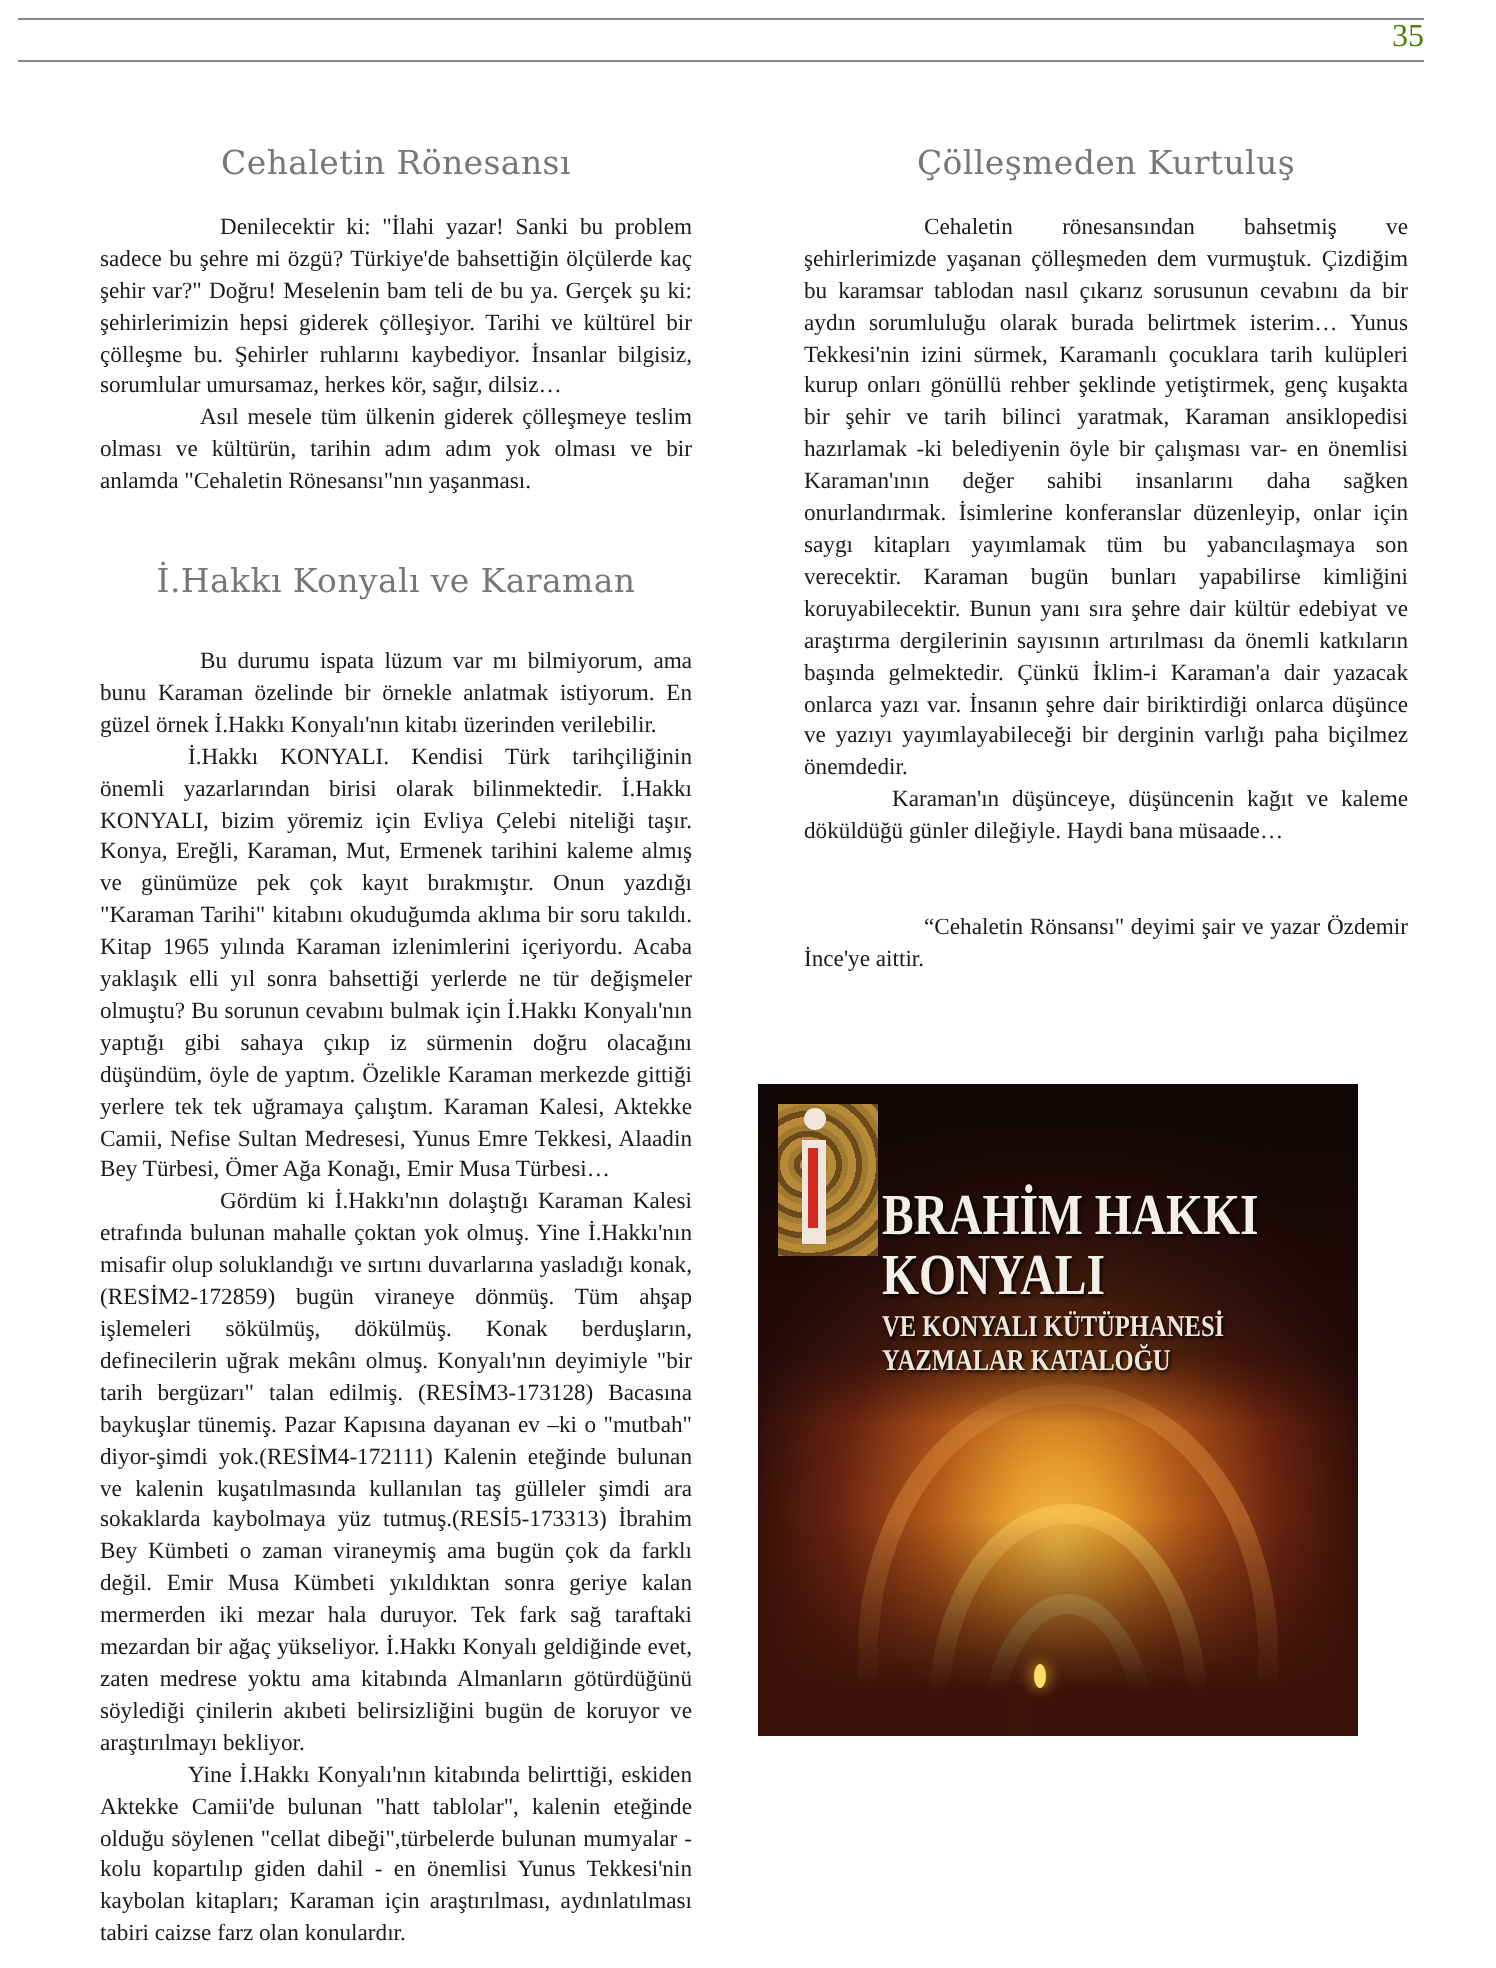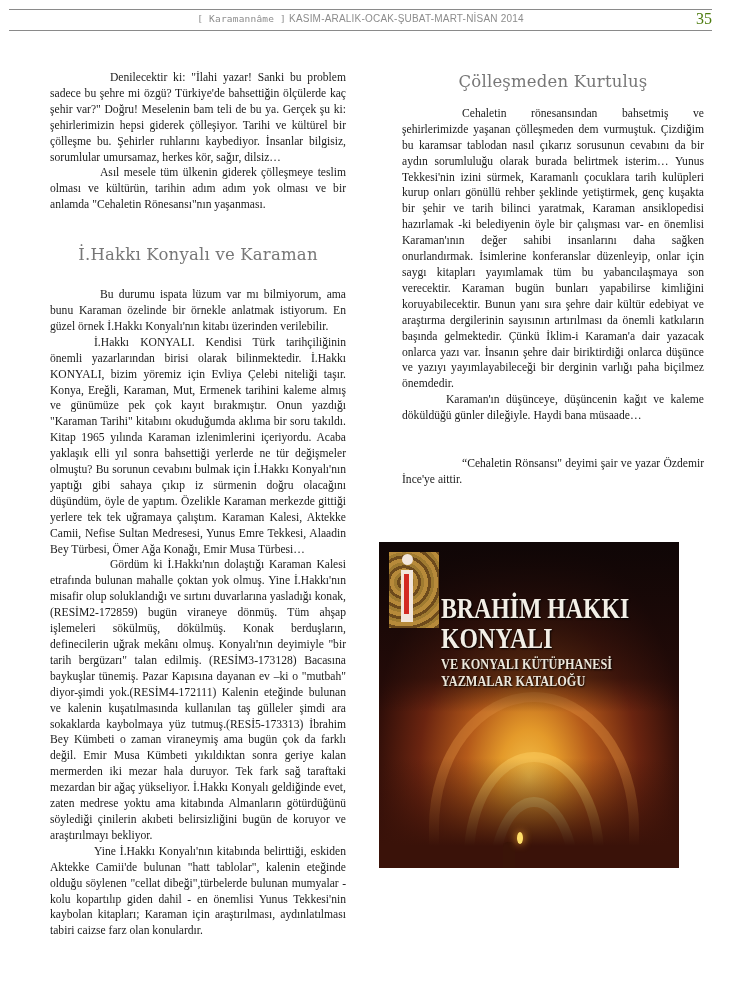--- a/index.html
+++ b/index.html
@@ -56,28 +56,25 @@
   .cover-author { position: absolute; left: 94px; top: 398px; color: #f3efe6; font-family: "Liberation Serif", serif; font-weight: bold; font-size: 22px; transform: scaleX(0.82); transform-origin: left top; text-shadow: 1px 1px 2px #000; white-space: nowrap; }
   .publisher { position: absolute; left: 12px; top: 392px; width: 50px; height: 32px; color: #fff; font-family: "Liberation Serif", serif; font-weight: bold; font-size: 7px; line-height: 9px; }
   .publisher-mark { position: absolute; left: 0; top: 4px; font-size: 22px; line-height: 22px; color: #fff; }
   .publisher-flame { position: absolute; left: 4px; top: 0; width: 4px; height: 7px; background: #e0301e; border-radius: 50%; }
   .publisher-text { position: absolute; left: 12px; top: 10px; letter-spacing: 0.3px; }
 </style>
 </head>
 <body>
 
 <div class="header">
-  <div class="header-text">
-    <span class="mag">[ Karamannâme ]</span>
-    <span>KASIM-ARALIK-OCAK-ŞUBAT-MART-NİSAN 2014</span>
-  </div>
   <div class="page-number">35</div>
 </div>
 
 <div class="col col-left">
+  <h2 class="section-title t1">Cehaletin Rönesansı</h2>
   <p class="p deeper">Denilecektir ki: "İlahi yazar! Sanki bu problem sadece bu şehre mi özgü? Türkiye'de bahsettiğin ölçülerde kaç şehir var?" Doğru! Meselenin bam teli de bu ya. Gerçek şu ki: şehirlerimizin hepsi giderek çölleşiyor. Tarihi ve kültürel bir çölleşme bu. Şehirler ruhlarını kaybediyor. İnsanlar bilgisiz, sorumlular umursamaz, herkes kör, sağır, dilsiz…</p>
   <p class="p deep">Asıl mesele tüm ülkenin giderek çölleşmeye teslim olması ve kültürün, tarihin adım adım yok olması ve bir anlamda "Cehaletin Rönesansı"nın yaşanması.</p>
 
   <h2 class="section-title t2">İ.Hakkı Konyalı ve Karaman</h2>
   <p class="p deep">Bu durumu ispata lüzum var mı bilmiyorum, ama bunu Karaman özelinde bir örnekle anlatmak istiyorum. En güzel örnek İ.Hakkı Konyalı'nın kitabı üzerinden verilebilir.</p>
   <p class="p">İ.Hakkı KONYALI. Kendisi Türk tarihçiliğinin önemli yazarlarından birisi olarak bilinmektedir. İ.Hakkı KONYALI, bizim yöremiz için Evliya Çelebi niteliği taşır. Konya, Ereğli, Karaman, Mut, Ermenek tarihini kaleme almış ve günümüze pek çok kayıt bırakmıştır. Onun yazdığı "Karaman Tarihi" kitabını okuduğumda aklıma bir soru takıldı. Kitap 1965 yılında Karaman izlenimlerini içeriyordu. Acaba yaklaşık elli yıl sonra bahsettiği yerlerde ne tür değişmeler olmuştu? Bu sorunun cevabını bulmak için İ.Hakkı Konyalı'nın yaptığı gibi sahaya çıkıp iz sürmenin doğru olacağını düşündüm, öyle de yaptım. Özelikle Karaman merkezde gittiği yerlere tek tek uğramaya çalıştım. Karaman Kalesi, Aktekke Camii, Nefise Sultan Medresesi, Yunus Emre Tekkesi, Alaadin Bey Türbesi, Ömer Ağa Konağı, Emir Musa Türbesi…</p>
   <p class="p deeper">Gördüm ki İ.Hakkı'nın dolaştığı Karaman Kalesi etrafında bulunan mahalle çoktan yok olmuş. Yine İ.Hakkı'nın misafir olup soluklandığı ve sırtını duvarlarına yasladığı konak,(RESİM2-172859) bugün viraneye dönmüş. Tüm ahşap işlemeleri sökülmüş, dökülmüş. Konak berduşların, definecilerin uğrak mekânı olmuş. Konyalı'nın deyimiyle "bir tarih bergüzarı" talan edilmiş. (RESİM3-173128) Bacasına baykuşlar tünemiş. Pazar Kapısına dayanan ev –ki o "mutbah" diyor-şimdi yok.(RESİM4-172111) Kalenin eteğinde bulunan ve kalenin kuşatılmasında kullanılan taş gülleler şimdi ara sokaklarda kaybolmaya yüz tutmuş.(RESİ5-173313) İbrahim Bey Kümbeti o zaman viraneymiş ama bugün çok da farklı değil. Emir Musa Kümbeti yıkıldıktan sonra geriye kalan mermerden iki mezar hala duruyor. Tek fark sağ taraftaki mezardan bir ağaç yükseliyor. İ.Hakkı Konyalı geldiğinde evet, zaten medrese yoktu ama kitabında Almanların götürdüğünü söylediği çinilerin akıbeti belirsizliğini bugün de koruyor ve araştırılmayı bekliyor.</p>
   <p class="p">Yine İ.Hakkı Konyalı'nın kitabında belirttiği, eskiden Aktekke Camii'de bulunan "hatt tablolar", kalenin eteğinde olduğu söylenen "cellat dibeği",türbelerde bulunan mumyalar -kolu kopartılıp giden dahil - en önemlisi Yunus Tekkesi'nin kaybolan kitapları; Karaman için araştırılması, aydınlatılması tabiri caizse farz olan konulardır.</p>
 </div>
 

